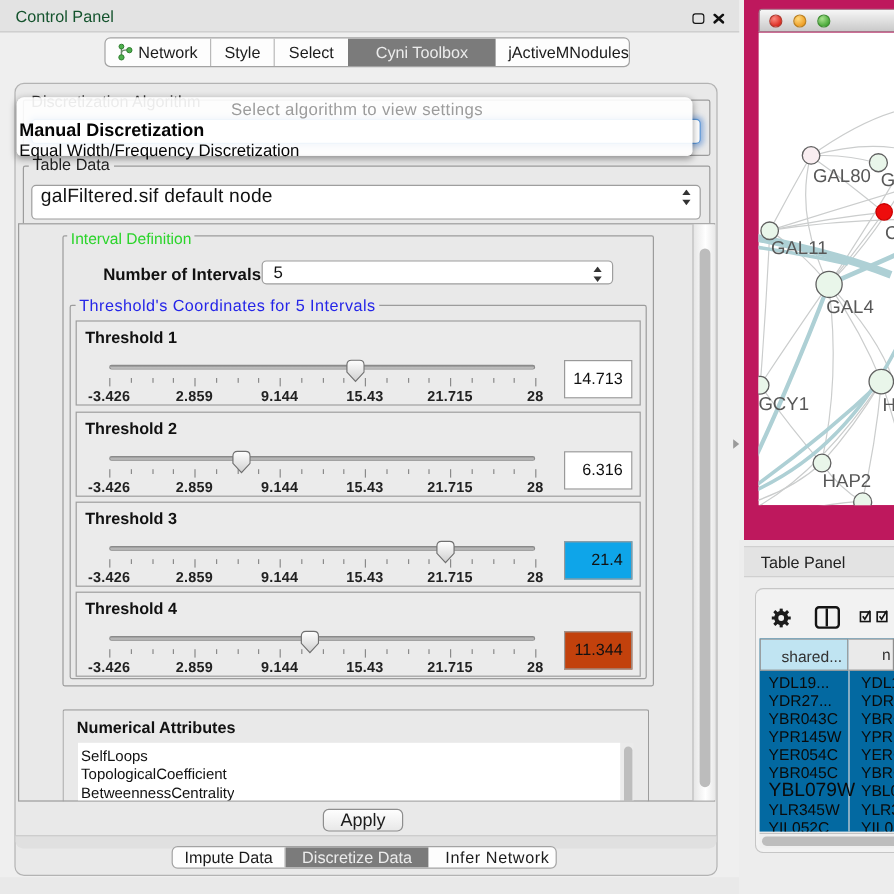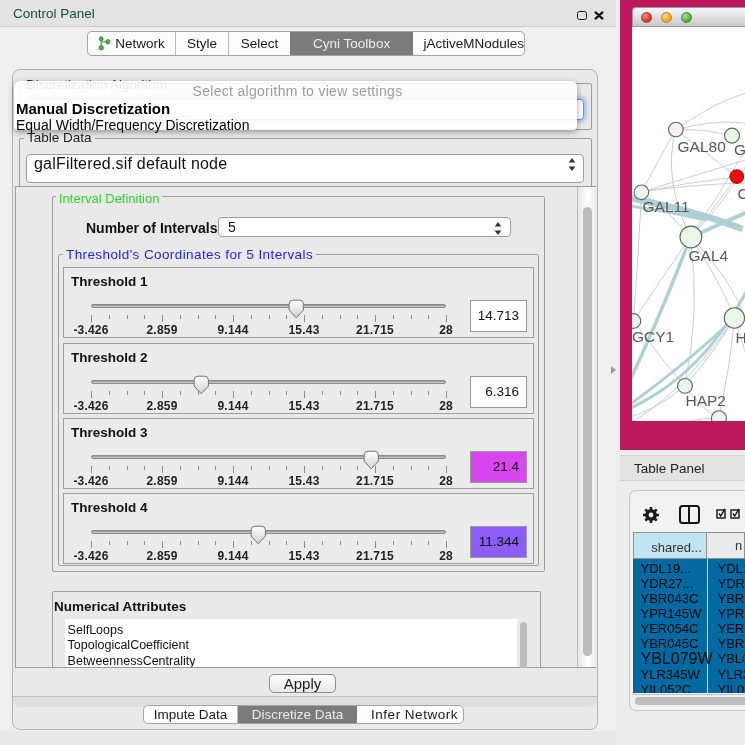--- a/index.html
+++ b/index.html
@@ -185,21 +185,21 @@
       <div class="abs" style="left:421px;top:473.5px;width:50px;text-align:center;font-size:12px;letter-spacing:0.2px;font-weight:bold;color:#222;">28</div>
       <svg class="abs" style="left:363.2px;top:450px;" width="16.5" height="20" viewBox="0 0 15 18">
         <defs>
           <linearGradient id="tg3" x1="0" y1="0" x2="0" y2="1">
             <stop offset="0" stop-color="#ffffff"></stop>
             <stop offset="1" stop-color="#cfcfcf"></stop>
           </linearGradient>
         </defs>
         <path d="M1 4.5 Q1 1 4.5 1 L10.5 1 Q14 1 14 4.5 L14 10 L7.5 17 L1 10 Z" fill="url(#tg3)" stroke="#707070" stroke-width="0.9"></path>
       </svg>
-      <div class="abs" style="left:470px;top:451px;width:57px;height:32px;background:#d946ef;border:1px solid #999;font-size:13.5px;color:#111;text-align:right;line-height:30px;padding-right:7px;">21.4</div>
+      <div class="abs" style="left:470px;top:451px;width:57px;height:32px;background:#0ea5e9;border:1px solid #999;font-size:13.5px;color:#111;text-align:right;line-height:30px;padding-right:7px;">21.4</div>
       <div class="abs" style="left:63px;top:493px;width:471px;height:71px;border:1px solid #9e9e9e;background:#ebebeb;"></div>
       <div class="abs" style="left:71px;top:500px;font-size:13.5px;font-weight:bold;color:#111;">Threshold 4</div>
       <div class="abs" style="left:91px;top:530px;width:355px;height:4px;border-radius:2px;background:linear-gradient(#8f8f8f,#d6d6d6);border:0.5px solid #8a8a8a;"></div>
       <div class="abs" style="left:91.0px;top:541px;width:1px;height:7px;background:#8a8a8a;"></div>
       <div class="abs" style="left:108.8px;top:541px;width:1px;height:4px;background:#8a8a8a;"></div>
       <div class="abs" style="left:126.5px;top:541px;width:1px;height:4px;background:#8a8a8a;"></div>
       <div class="abs" style="left:144.3px;top:541px;width:1px;height:4px;background:#8a8a8a;"></div>
       <div class="abs" style="left:162.0px;top:541px;width:1px;height:7px;background:#8a8a8a;"></div>
       <div class="abs" style="left:179.8px;top:541px;width:1px;height:4px;background:#8a8a8a;"></div>
       <div class="abs" style="left:197.5px;top:541px;width:1px;height:4px;background:#8a8a8a;"></div>
@@ -225,25 +225,25 @@
       <div class="abs" style="left:421px;top:548.5px;width:50px;text-align:center;font-size:12px;letter-spacing:0.2px;font-weight:bold;color:#222;">28</div>
       <svg class="abs" style="left:249.6px;top:525px;" width="16.5" height="20" viewBox="0 0 15 18">
         <defs>
           <linearGradient id="tg4" x1="0" y1="0" x2="0" y2="1">
             <stop offset="0" stop-color="#ffffff"></stop>
             <stop offset="1" stop-color="#cfcfcf"></stop>
           </linearGradient>
         </defs>
         <path d="M1 4.5 Q1 1 4.5 1 L10.5 1 Q14 1 14 4.5 L14 10 L7.5 17 L1 10 Z" fill="url(#tg4)" stroke="#707070" stroke-width="0.9"></path>
       </svg>
-      <div class="abs" style="left:470px;top:526px;width:57px;height:32px;background:#8b5cf6;border:1px solid #999;font-size:13.5px;color:#111;text-align:right;line-height:30px;padding-right:7px;">11.344</div>
+      <div class="abs" style="left:470px;top:526px;width:57px;height:32px;background:#c2410c;border:1px solid #999;font-size:13.5px;color:#111;text-align:right;line-height:30px;padding-right:7px;">11.344</div>
     </div>
 
   <div class="abs" style="left:51.5px;top:591px;width:489px;height:77px;border:1px solid #9c9c9c;border-bottom:none;border-radius:2px 2px 0 0;"></div>
-  <div class="abs" style="left:54px;top:599px;background:#e9e9e9;padding:0 0;font-size:13.5px;font-weight:bold;color:#111;">Numerical Attributes</div>
+  <div class="abs" style="left:54px;top:599px;background:#e9e9e9;padding:0 10px;font-size:13.5px;font-weight:bold;color:#111;">Numerical Attributes</div>
   <div class="abs" style="left:64.7px;top:619.4px;width:452px;height:48.1px;background:#fff;"></div>
   <div class="abs" style="left:67.6px;top:622.5px;font-size:12.5px;color:#111;">SelfLoops</div>
   <div class="abs" style="left:67.6px;top:638.3px;font-size:12.5px;color:#111;">TopologicalCoefficient</div>
   <div class="abs" style="left:67.6px;top:654.1px;font-size:12.5px;color:#111;height:13.4px;overflow:hidden;">BetweennessCentrality</div>
   <div class="abs" style="left:517px;top:619.4px;width:11px;height:48.1px;background:#ebebeb;"></div>
   <div class="abs" style="left:519.5px;top:621.5px;width:7.5px;height:46px;background:#bdbdbd;border-radius:4px 4px 0 0;"></div>
 
   <div class="abs" style="left:269px;top:674px;width:67px;height:19px;background:linear-gradient(#fefefe,#e8e8e8);border:1px solid #8e8e8e;border-radius:5px;font-size:15px;color:#1c1c1c;text-align:center;line-height:18px;">Apply</div>
 
   <div class="abs" style="left:13px;top:696px;width:584px;height:11px;background:#e0e0e0;border-top:1px solid #bdbdbd;border-radius:0 0 6px 6px;"></div>

